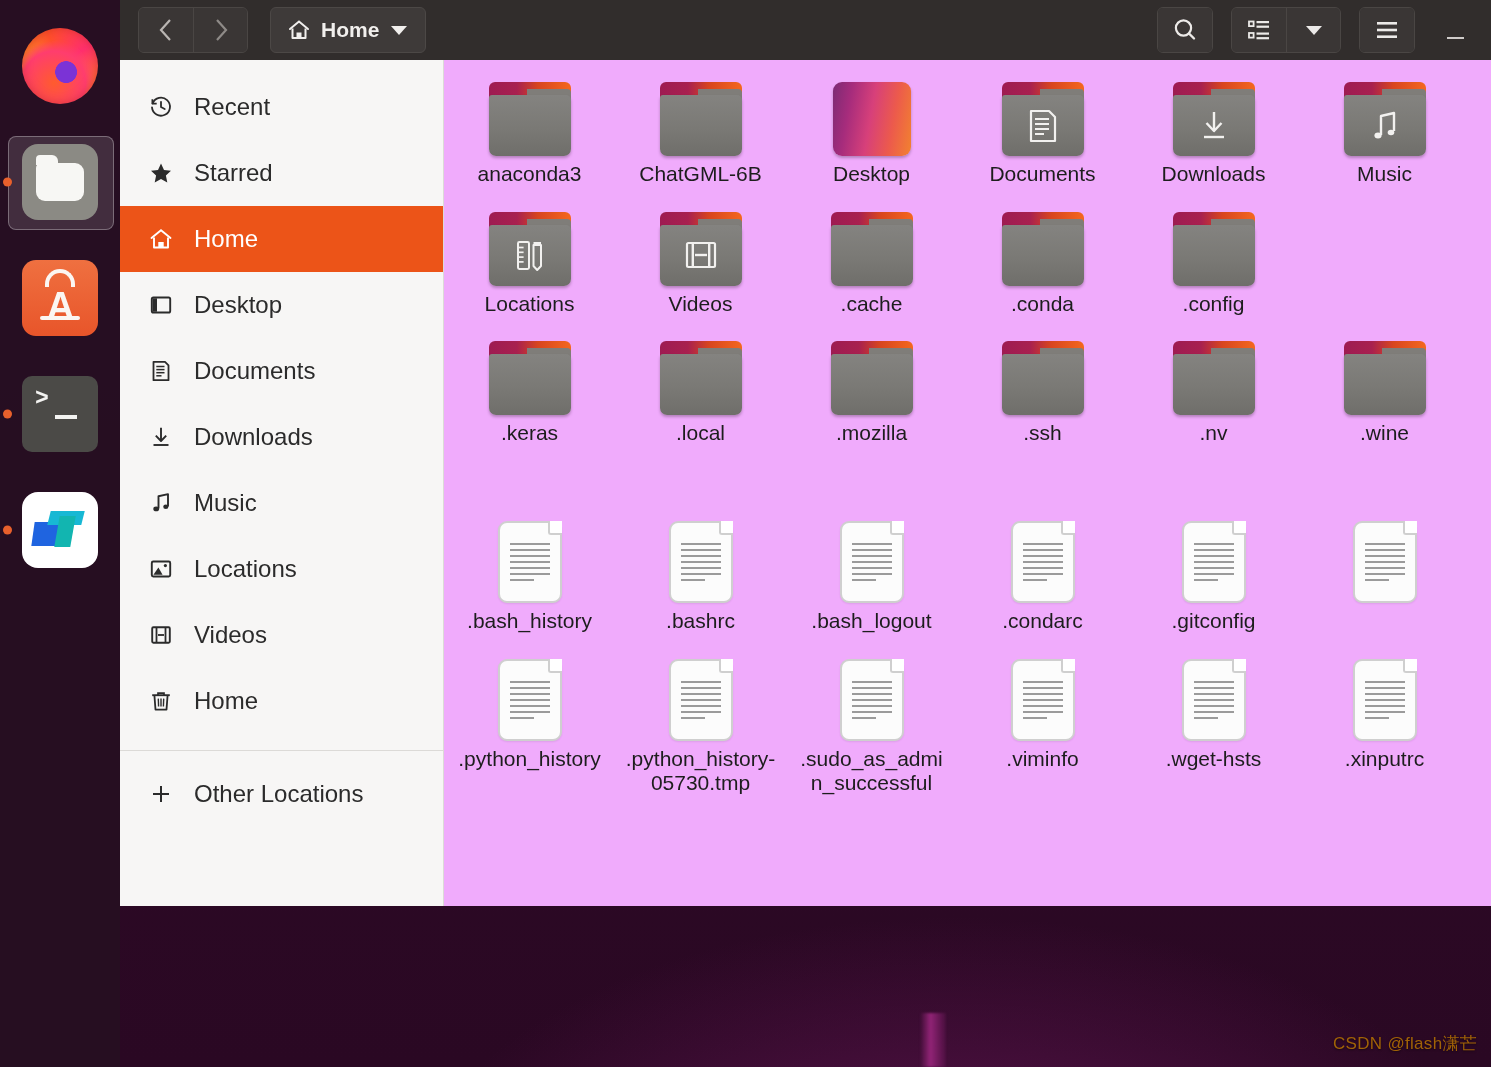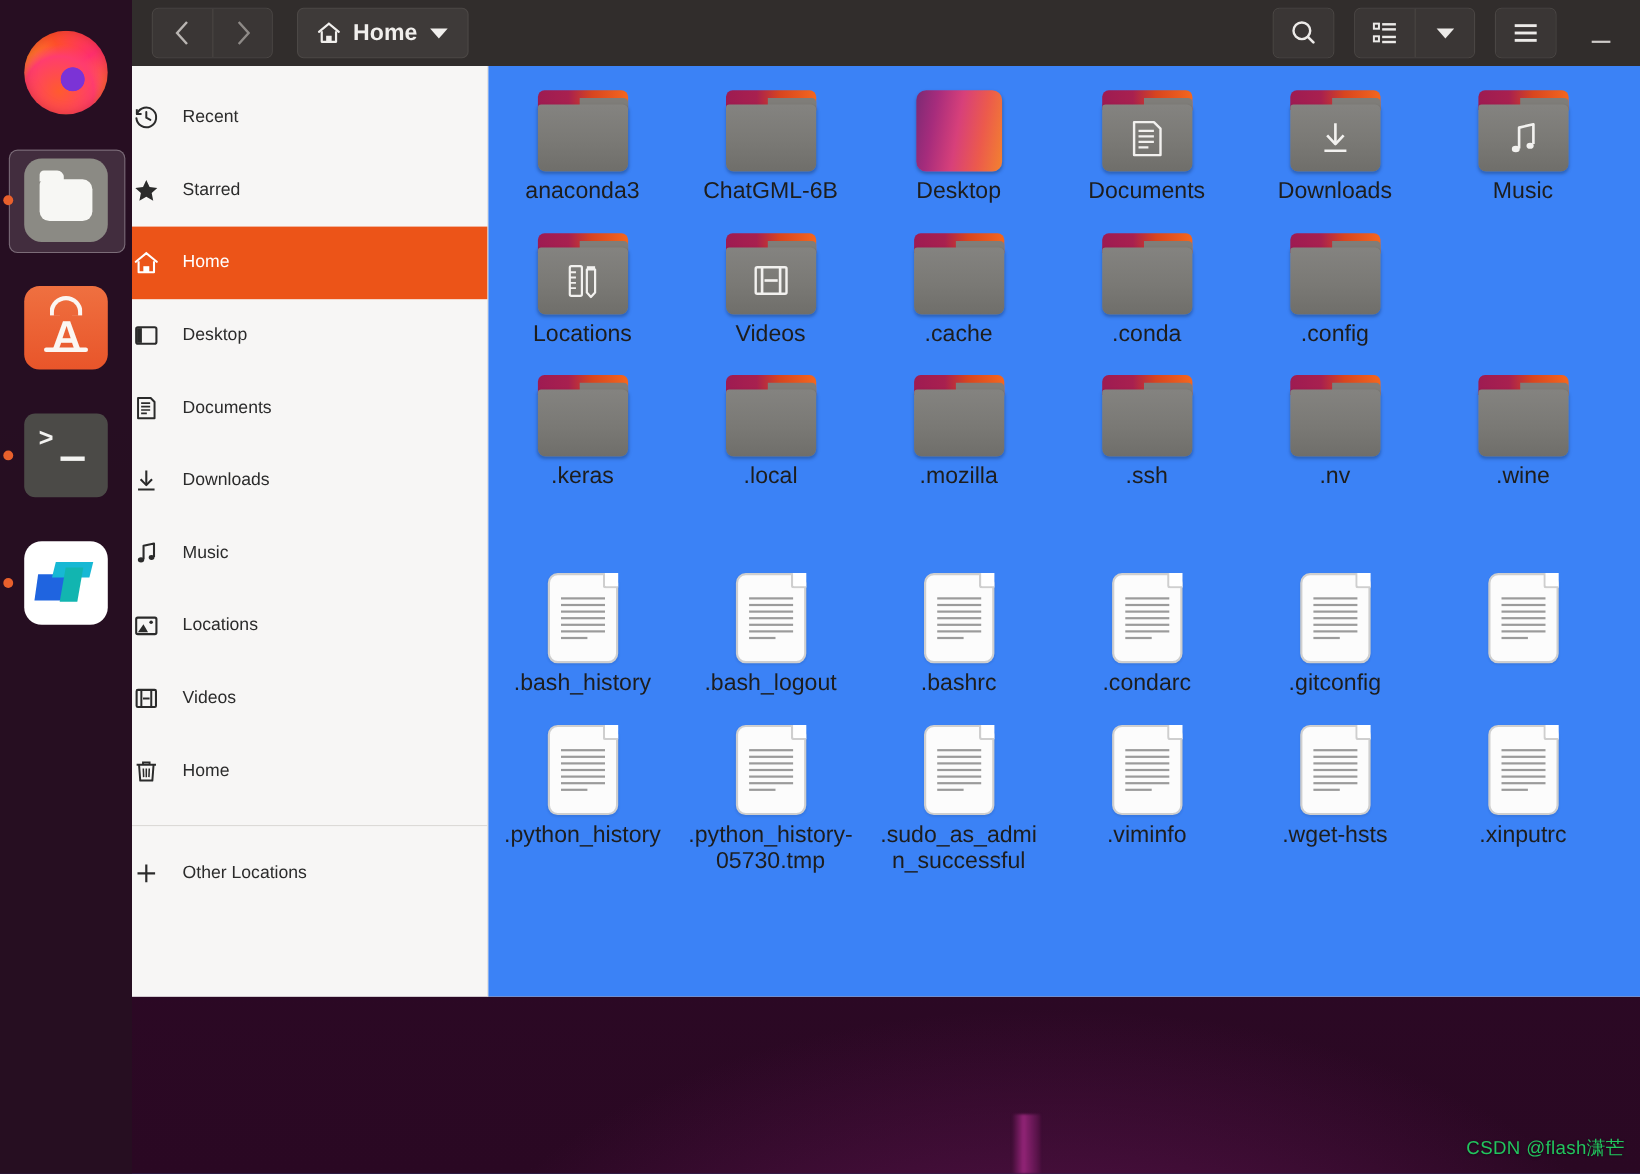--- a/index.html
+++ b/index.html
@@ -22,21 +22,21 @@
   }
   #wall-streak {
     position: absolute;
     left: 920px; top: 1013px; width: 26px; height: 54px;
     background: linear-gradient(90deg, rgba(140,30,115,0) 0%, rgba(160,40,130,.85) 40%, rgba(120,25,100,.2) 100%);
     filter: blur(1px);
   }
   #watermark {
     position: absolute;
     right: 14px; bottom: 12px;
-    color: #22c55e;
+    color: #a16207;
     font-size: 17px;
     letter-spacing: .3px;
     text-shadow: 0 1px 2px rgba(0,0,0,.5);
   }
 
   
   #dock {
     position: absolute; left: 0; top: 0;
     width: 120px; height: 1067px;
     background: rgba(38,15,33,.93);
@@ -197,42 +197,43 @@
     width: 324px; height: 100%;
     background: #f7f6f5;
     border-right: 1px solid #dcdad7;
     padding-top: 14px;
     display: flex; flex-direction: column;
   }
   .side-item {
     height: 66px;
     display: flex; align-items: center;
     gap: 20px;
+    padding-left: 28px;
     color: #2b2b2b;
-    font-size: 16px;
+    font-size: 24px;
     cursor: pointer;
   }
   .side-item.selected {
     background: #ec5418;
     color: #ffffff;
   }
   .side-icon {
     width: 26px; height: 26px;
     display: flex; align-items: center; justify-content: center;
     flex: 0 0 26px;
   }
   .side-sep {
     height: 1px; background: #dcdad7;
     margin: 16px 0 10px 0;
   }
 
   
   #content {
     flex: 1;
-    background: #3b82f6;
+    background: #f0abfc;
     padding: 18px 0 12px 0;
     position: relative;
     overflow: hidden;
   }
   .icon-row { display: flex; }
   .cell {
     width: 171px;
     display: flex; flex-direction: column; align-items: center;
     padding-top: 4px;
     cursor: pointer;
@@ -770,34 +771,34 @@
           <div class="txtfile">
             <span class="corner"></span>
             <span class="ln"></span>
               <span class="ln"></span>
               <span class="ln"></span>
               <span class="ln"></span>
             <span class="ln"></span>
               <span class="ln"></span>
               <span class="ln short"></span>
           </div>
+          <div class="label">.bashrc</div>
+        </div>
+        <div class="cell">
+          <div class="txtfile">
+            <span class="corner"></span>
+            <span class="ln"></span>
+              <span class="ln"></span>
+              <span class="ln"></span>
+              <span class="ln"></span>
+            <span class="ln"></span>
+              <span class="ln"></span>
+              <span class="ln short"></span>
+          </div>
           <div class="label">.bash_logout</div>
-        </div>
-        <div class="cell">
-          <div class="txtfile">
-            <span class="corner"></span>
-            <span class="ln"></span>
-              <span class="ln"></span>
-              <span class="ln"></span>
-              <span class="ln"></span>
-            <span class="ln"></span>
-              <span class="ln"></span>
-              <span class="ln short"></span>
-          </div>
-          <div class="label">.bashrc</div>
         </div>
         <div class="cell">
           <div class="txtfile">
             <span class="corner"></span>
             <span class="ln"></span>
               <span class="ln"></span>
               <span class="ln"></span>
               <span class="ln"></span>
             <span class="ln"></span>
               <span class="ln"></span>

